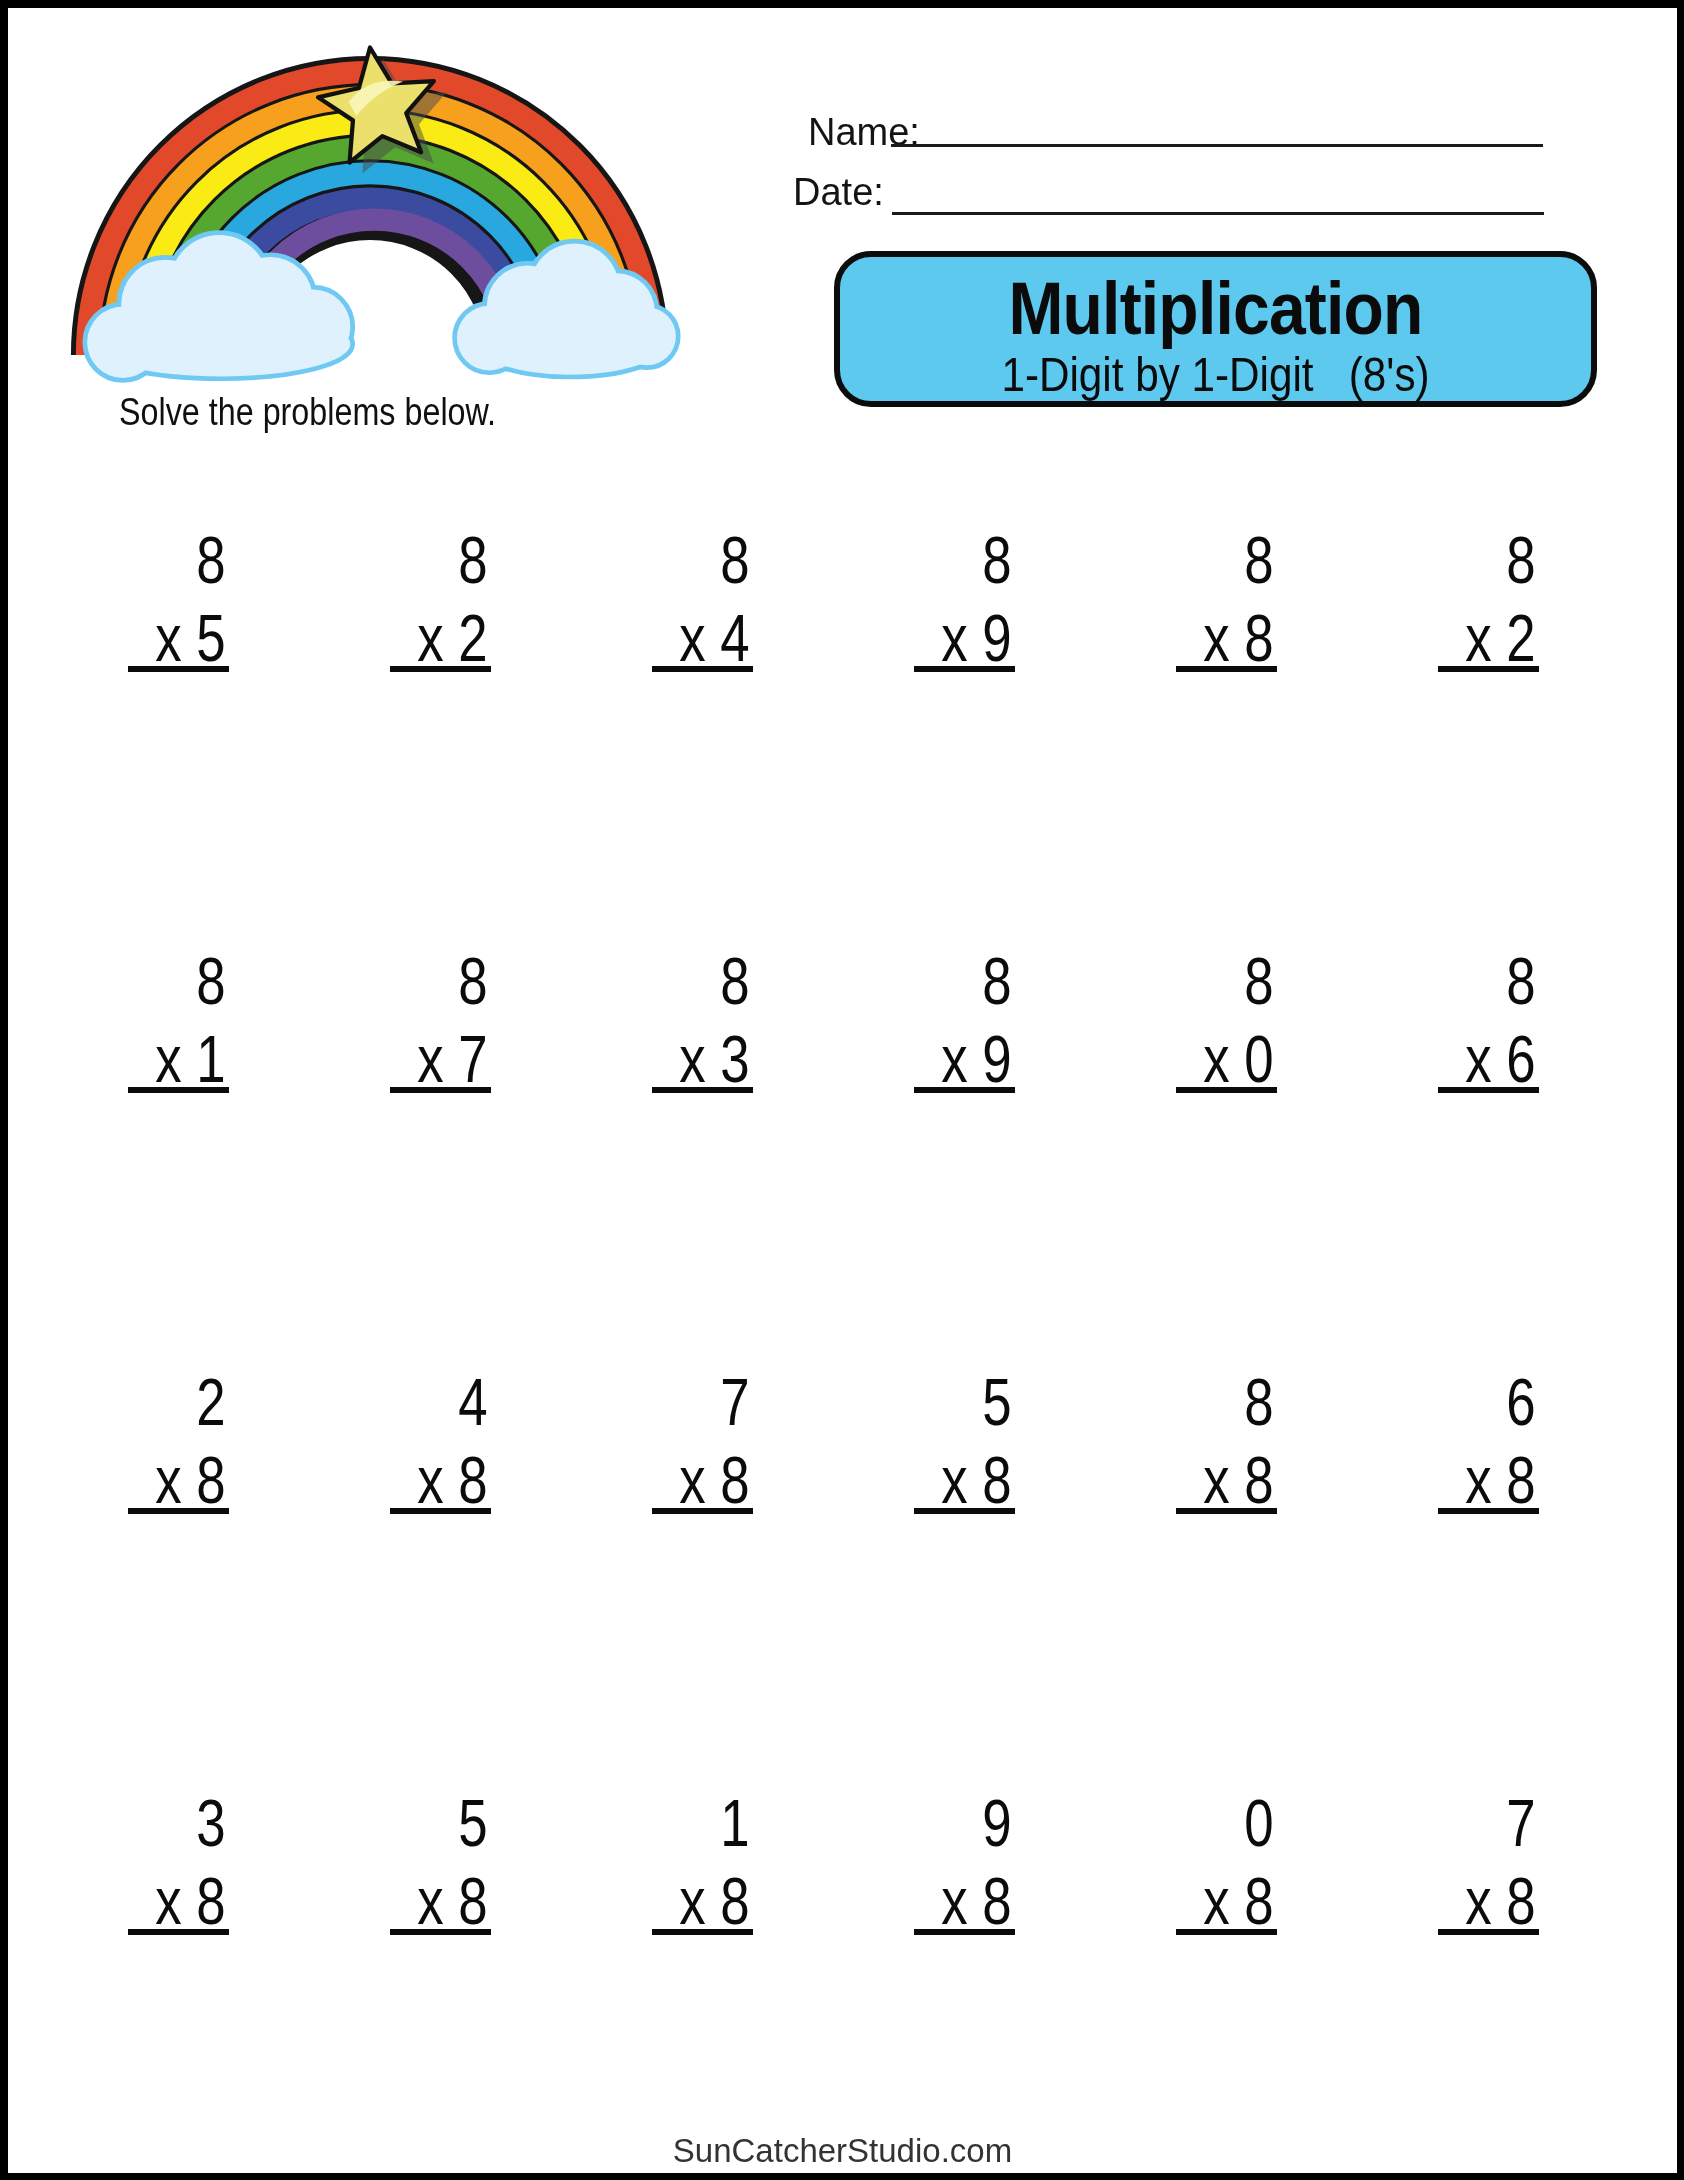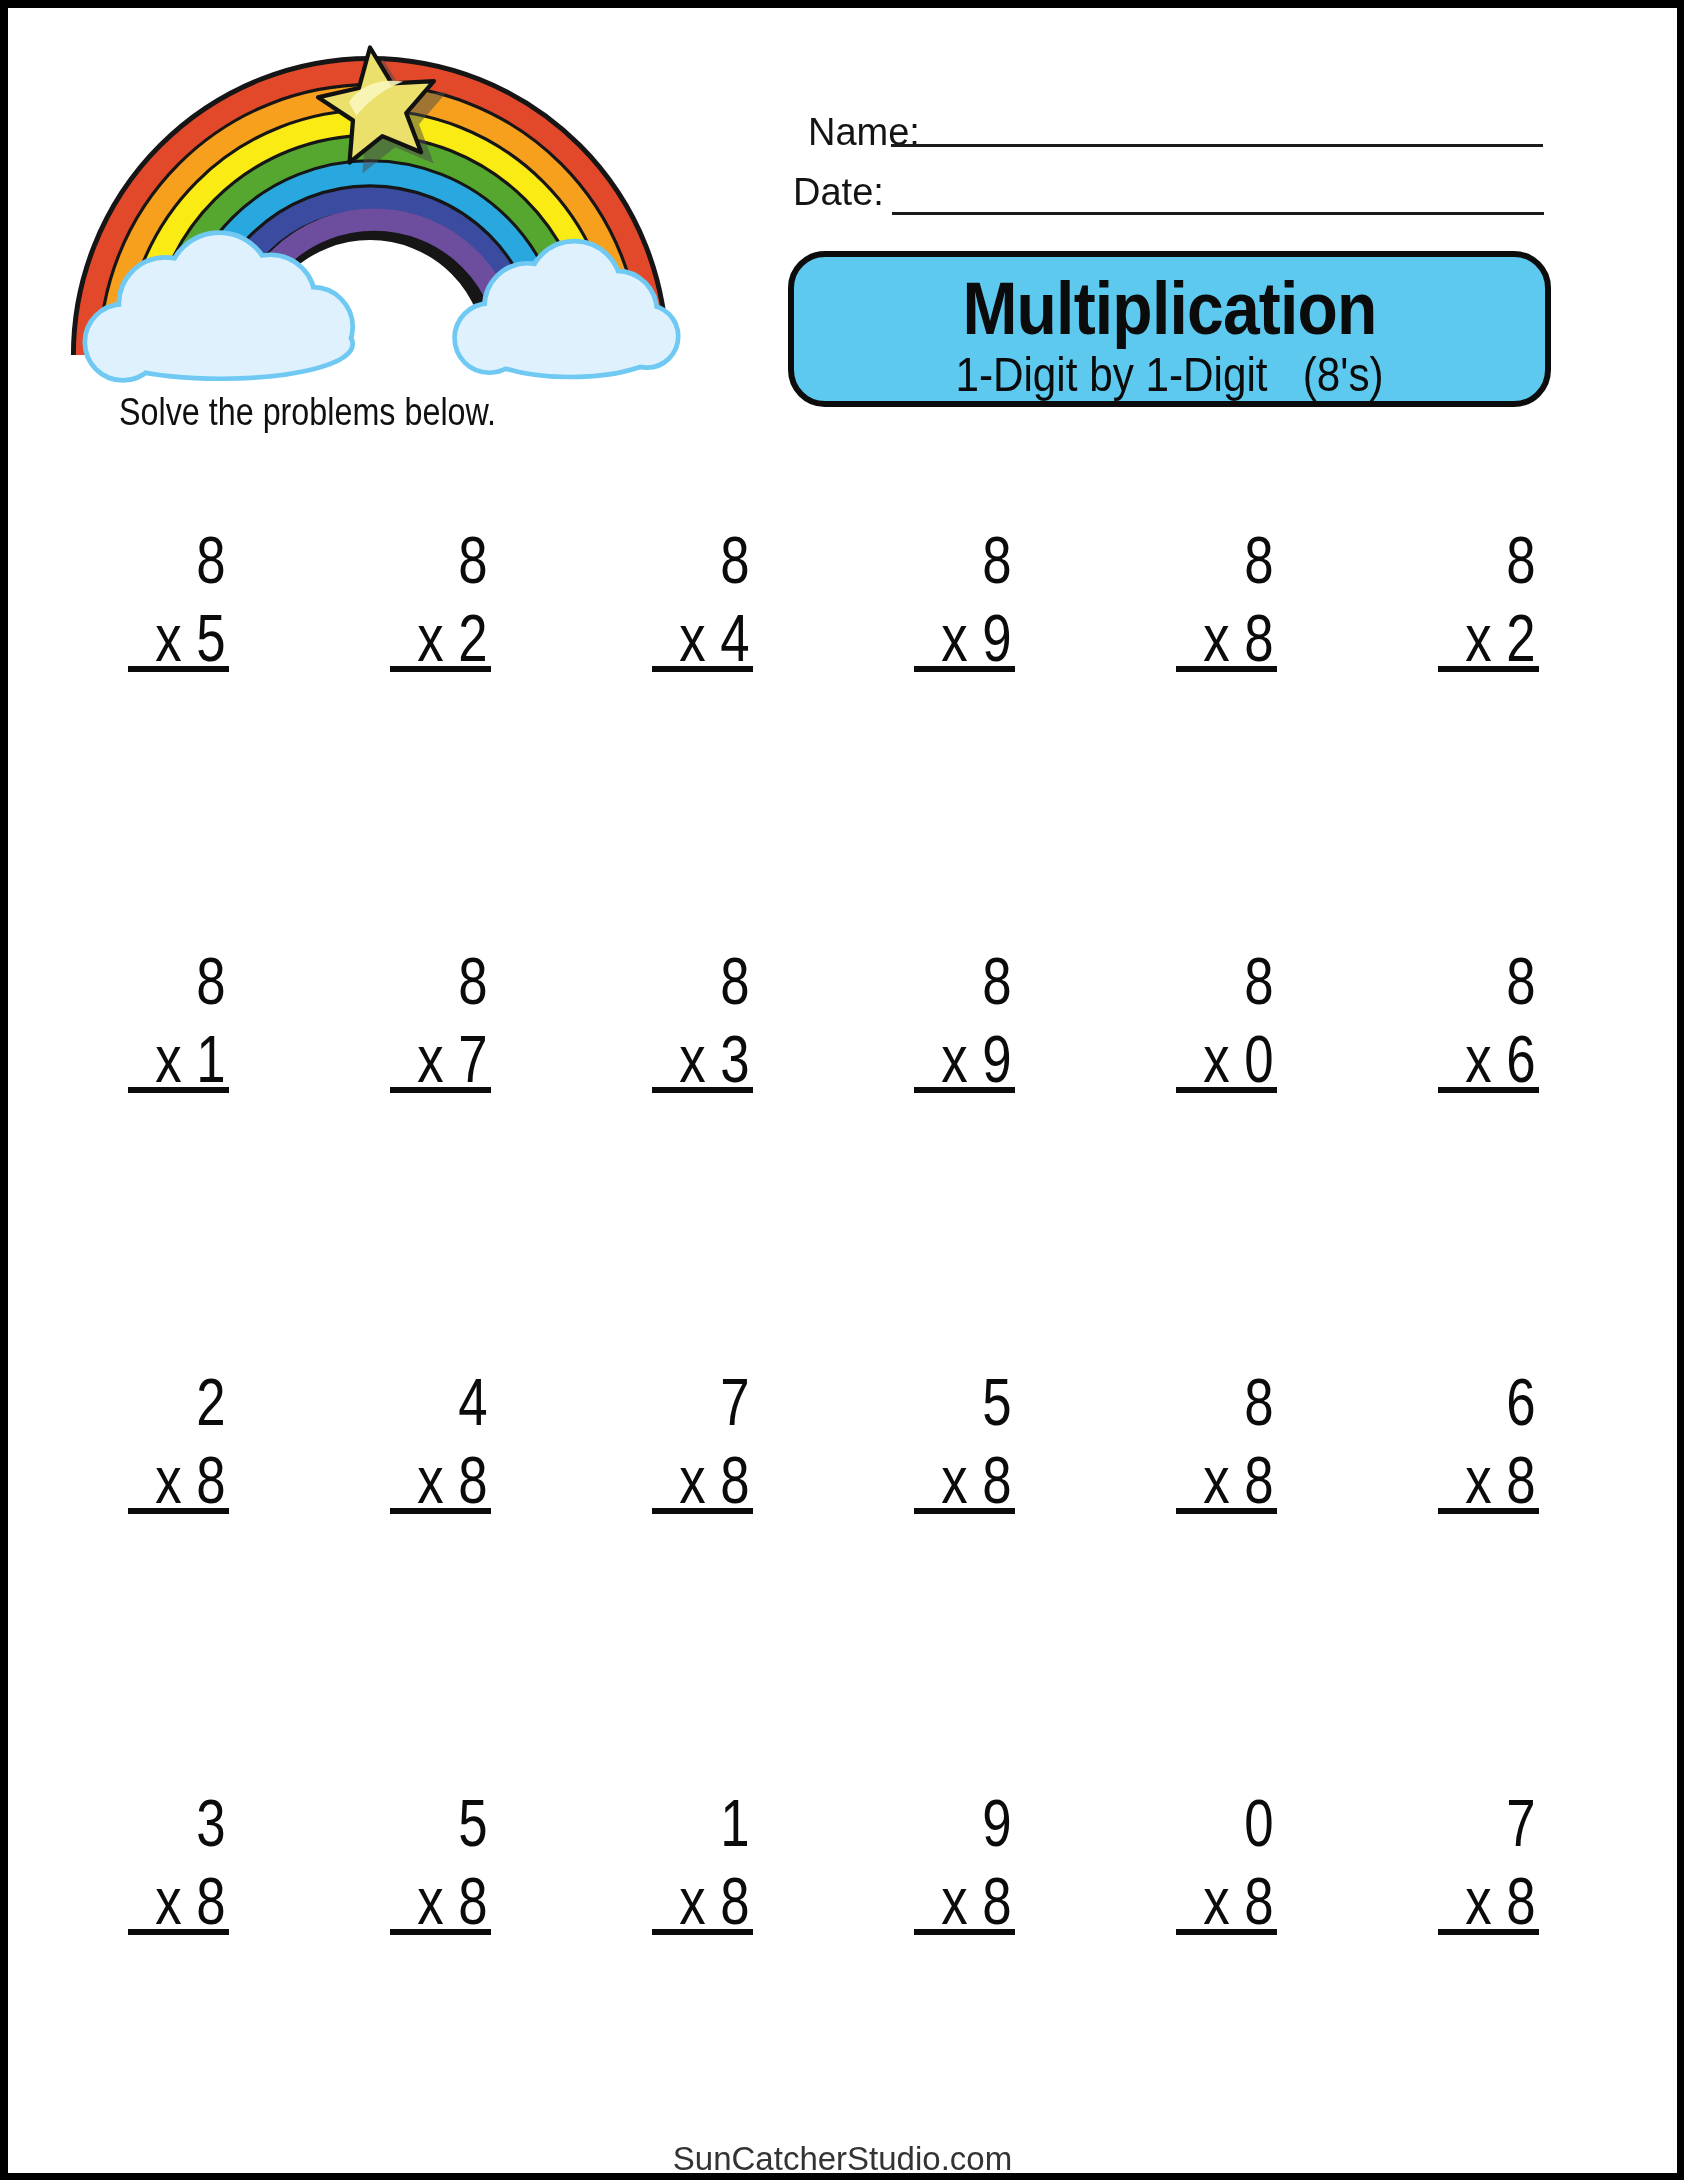--- a/index.html
+++ b/index.html
@@ -60,21 +60,21 @@
   }
   .problem .pline {
     display:block;
     transform:scaleX(0.8); transform-origin:right center;
     white-space:pre;
   }
 
   .footer {
     position:absolute; left:0; right:0; top:2124px;
     text-align:center;
-    font-size:33px; color:#333;margin-top:8px;
+    font-size:33px; color:#333;
   }
 </style>
 </head>
 <body>
 
 <div class="page">
 
   <svg class="abs" style="left:51px; top:36px;" width="622" height="341" viewBox="0 0 730 400">
 
     <g>
@@ -134,21 +134,21 @@
   </svg>
 
   <div class="instruction">Solve the problems below.</div>
 
   <div class="abs field-label" style="left:800px; top:104px;">Name:</div>
   <div class="abs write-line" style="left:883px; top:136px; width:652px;"></div>
 
   <div class="abs field-label" style="left:785px; top:164px;">Date:</div>
   <div class="abs write-line" style="left:884px; top:204px; width:652px;"></div>
 
-  <div class="title-box" style="background: rgb(94, 201, 239);">
+  <div class="title-box" style="background: rgb(94, 201, 239); margin-left: 46px;">
     <div class="box-title">Multiplication</div>
     <div class="box-subtitle">1-Digit by 1-Digit   (8's)</div>
   </div>
 
   <div class="problems-grid">
   <div class="problem">
     <span class="pline">8</span>
     <span class="pline"><span>x</span><span> </span><span>5</span></span>
   </div>
 

